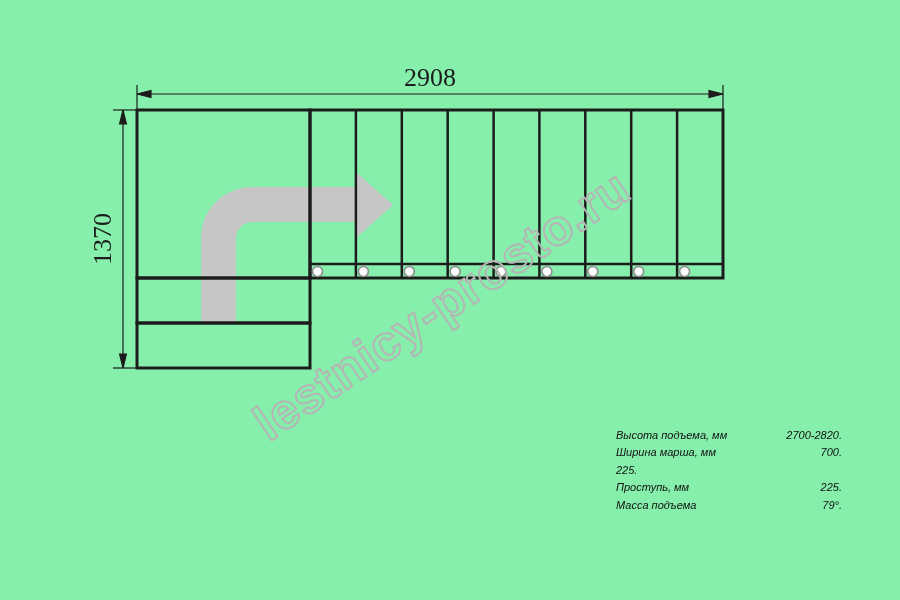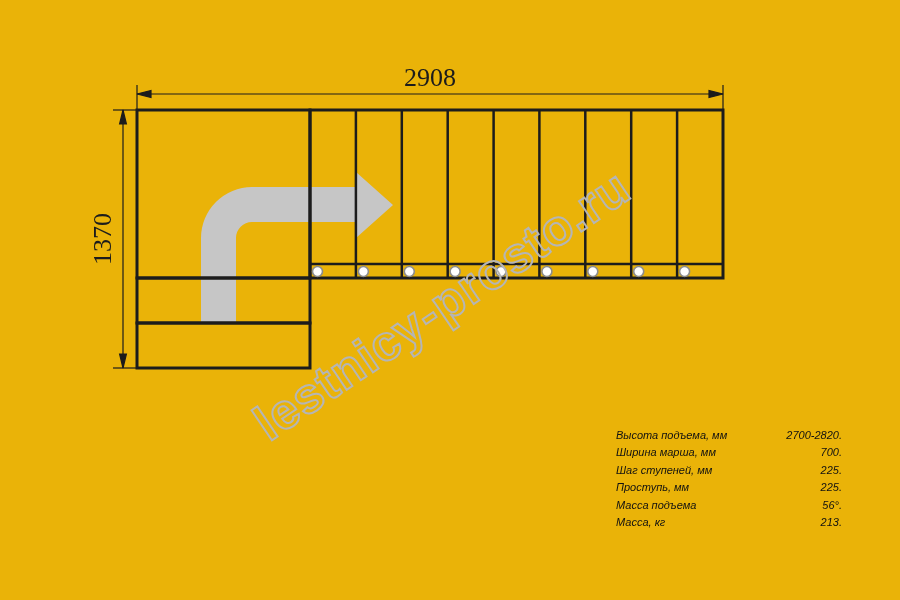--- a/index.html
+++ b/index.html
@@ -1,17 +1,17 @@
 <!DOCTYPE html>
 <html><head>
 <meta charset="utf-8">
 <style>
   html,body{margin:0;padding:0;background:#fff;}
   .canvas{
-    position:relative;width:900px;height:600px;background:#eab308;
+    position:relative;width:900px;height:600px;background:#86efac;
     overflow:hidden;font-family:"Liberation Sans",sans-serif;
   }
   .canvas svg{position:absolute;left:0;top:0;}
   .dim-text{
     font-family:"Liberation Serif",serif;
     font-size:26px;fill:#1c1c1c;
   }
   .watermark{
     position:absolute;left:442px;top:305px;
     transform:translate(-50%,-50%) rotate(-34deg);
@@ -101,30 +101,25 @@
   <div class="spec">
     <div class="spec-row">
       <span class="spec-label">Высота подъема, мм</span>
       <span class="spec-value">2700-2820.</span>
     </div>
     <div class="spec-row">
       <span class="spec-label">Ширина марша, мм</span>
       <span class="spec-value">700.</span>
     </div>
     <div class="spec-row">
-      <span class="spec-label">Шаг ступеней, мм</span>
       <span class="spec-value">225.</span>
     </div>
     <div class="spec-row">
       <span class="spec-label">Проступь, мм</span>
       <span class="spec-value">225.</span>
     </div>
     <div class="spec-row">
       <span class="spec-label">Масса подъема</span>
-      <span class="spec-value">56°.</span>
-    </div>
-    <div class="spec-row">
-      <span class="spec-label">Масса, кг</span>
-      <span class="spec-value">213.</span>
+      <span class="spec-value">79°.</span>
     </div>
   </div>
 
 </div>
 
 </body></html>

